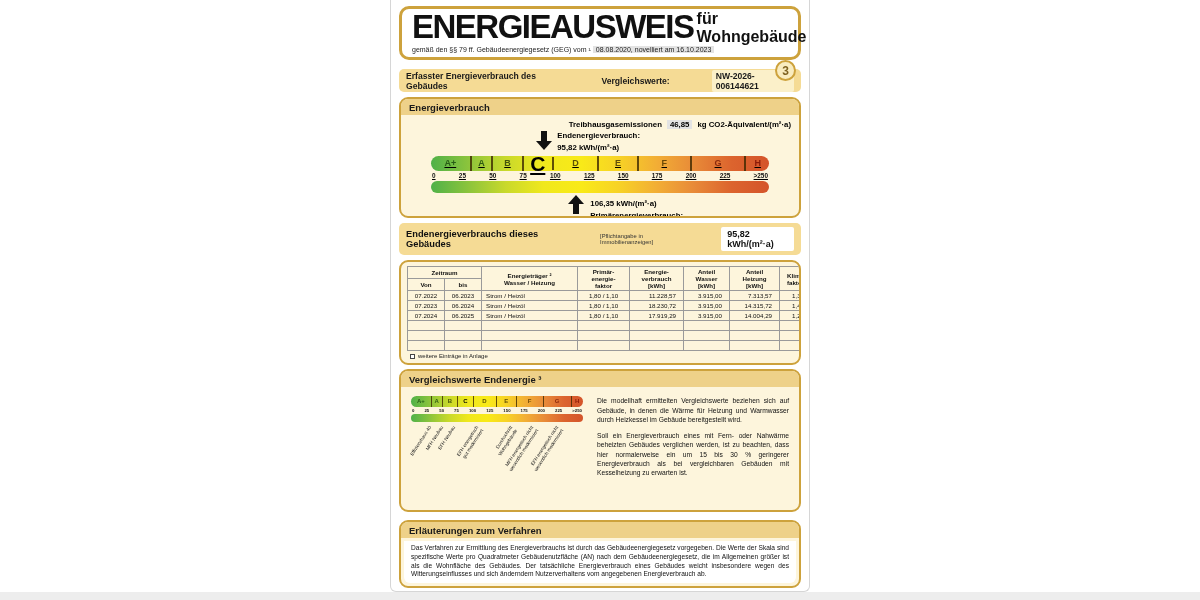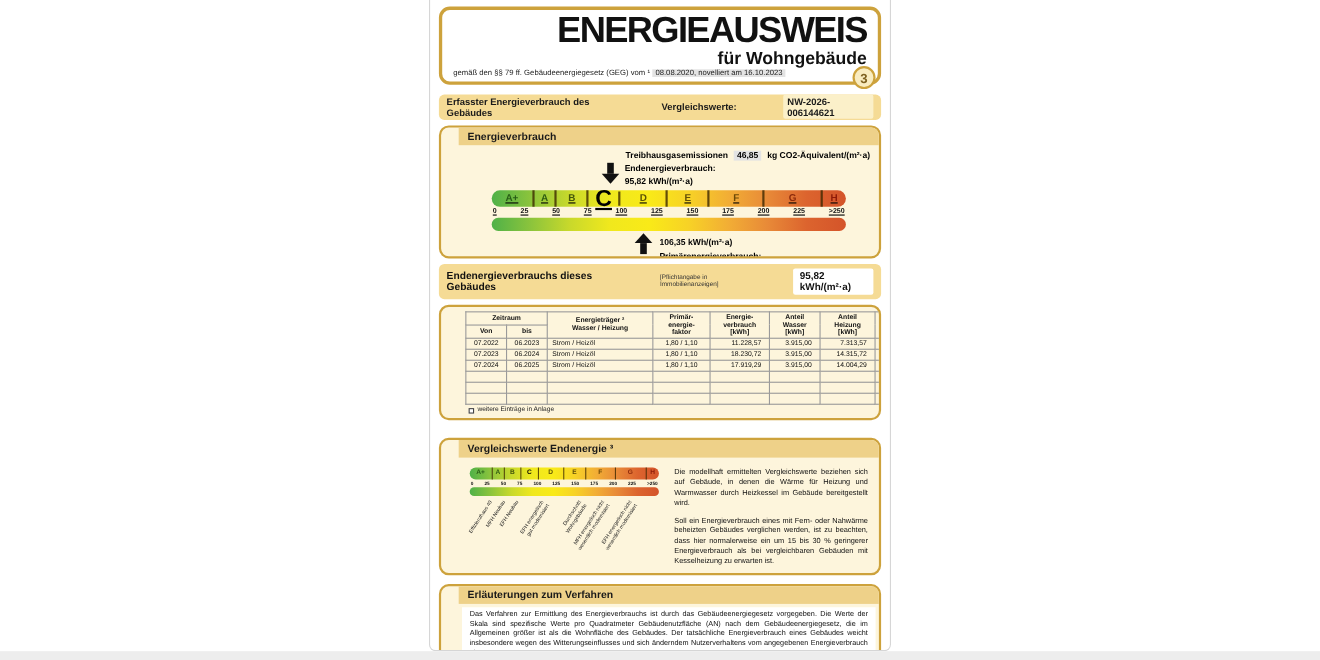--- a/index.html
+++ b/index.html
@@ -2,27 +2,27 @@
 <html style="--accent: #cda23c; --boxfill: #fdf5dc; --hdrfill: #eed189; --barfill: #f5db95; --chipgray: #e3e3e3;"><head>
 <meta charset="utf-8">
 <style>
   * { box-sizing: border-box; margin: 0; padding: 0; }
   html,body { width:1200px; height:600px; background:#fff; font-family:"Liberation Sans", sans-serif; position:relative; overflow:hidden; }
   .bottom-strip { position:absolute; left:0; right:0; bottom:0; height:8px; background:#ededed; }
   .page { position:absolute; left:390px; top:0; width:420px; height:592px; background:#fff;
           border:1px solid #d6d6d6; border-top:none; border-radius:0 0 6px 6px; overflow:hidden; }
 
   
-  .goldbox { border:2px solid var(--accent); border-radius:9px; background:var(--boxfill); margin:0 8px; overflow:hidden;padding-left:16px; }
+  .goldbox { border:2px solid var(--accent); border-radius:9px; background:var(--boxfill); margin:0 8px; overflow:hidden; }
   .goldbox .hdr { background:var(--hdrfill); font-weight:bold; font-size:9.5px; padding:3px 8px 2px; color:#1a1a1a; }
   .tanbar { background:var(--barfill); border-radius:5px; margin:0 8px; display:flex; align-items:center; padding:4px 7px;gap:38px; }
 
   
   .titlebox { border:3px solid var(--accent); border-radius:10px; background:#fff; margin:6px 8px 0; padding:1px 10px 4px; }
-  .title-line { display:flex; align-items:flex-end;flex-direction:column; }
+  .title-line { display:flex; align-items:flex-start; }
   .title-main { font-size:33px; font-weight:bold; letter-spacing:-1.5px; line-height:1.05; color:#111; }
   .title-suffix { font-size:16px; font-weight:bold; margin-left:3px; color:#111; }
   .subtitle { font-size:7px; color:#222; margin-top:0; }
   .chip { background:var(--chipgray); padding:0 3px; display:inline-block; }
 
   
   .banner { margin-top:9px; font-size:8.6px; font-weight:bold; color:#1a1a1a; position:relative; height:23px; }
   .banner .reg-label { margin-left:auto; }
   .banner .reg-chip { background:#fbf0c9; font-weight:bold; padding:1px 4px; margin-left:4px; border-radius:2px; }
   .pagenum { position:absolute; right:13px; top:60px; width:21px; height:21px; border-radius:50%;
@@ -58,21 +58,21 @@
   th, td { border:1px solid #9a9a9a; padding:1px 2px; font-weight:normal; }
   th { font-weight:bold; text-align:center; white-space:pre-line; line-height:1.15; vertical-align:middle; }
   td { height:9px; }
   td.c { text-align:center; }
   td.l { text-align:left; padding-left:4px; }
   td.r { text-align:right; padding-right:7px; }
   .chk-row { font-size:6px; margin:2px 0 4px 9px; display:flex; align-items:center; gap:3px; color:#222; }
   .chk { width:5px; height:5px; border:1px solid #444; display:inline-block; background:#fff; }
 
   
-  .cmpbox { margin-top:16px; height:125px; }
+  .cmpbox { margin-top:4px; height:143px; }
   .cmp-content { display:flex; padding:9px 10px 0; }
   .mini { width:172px; position:relative; }
   .mini .letters { height:11px; border-radius:6px; }
   .mini .letters span { font-size:6px; line-height:11px; border-right-width:1px; }
   .mini .ticks { font-size:4.3px; }
   .mini .gradbar { height:8px; border-radius:4px; margin-top:1px; }
   .rot-area { position:relative; height:62px; }
   .rot-label { position:absolute; top:3px; width:62px; margin-left:-62px; transform-origin:100% 0;
                transform:rotate(-57deg); text-align:right; font-size:4.7px; line-height:1.2;
                white-space:pre-line; color:#222; }

